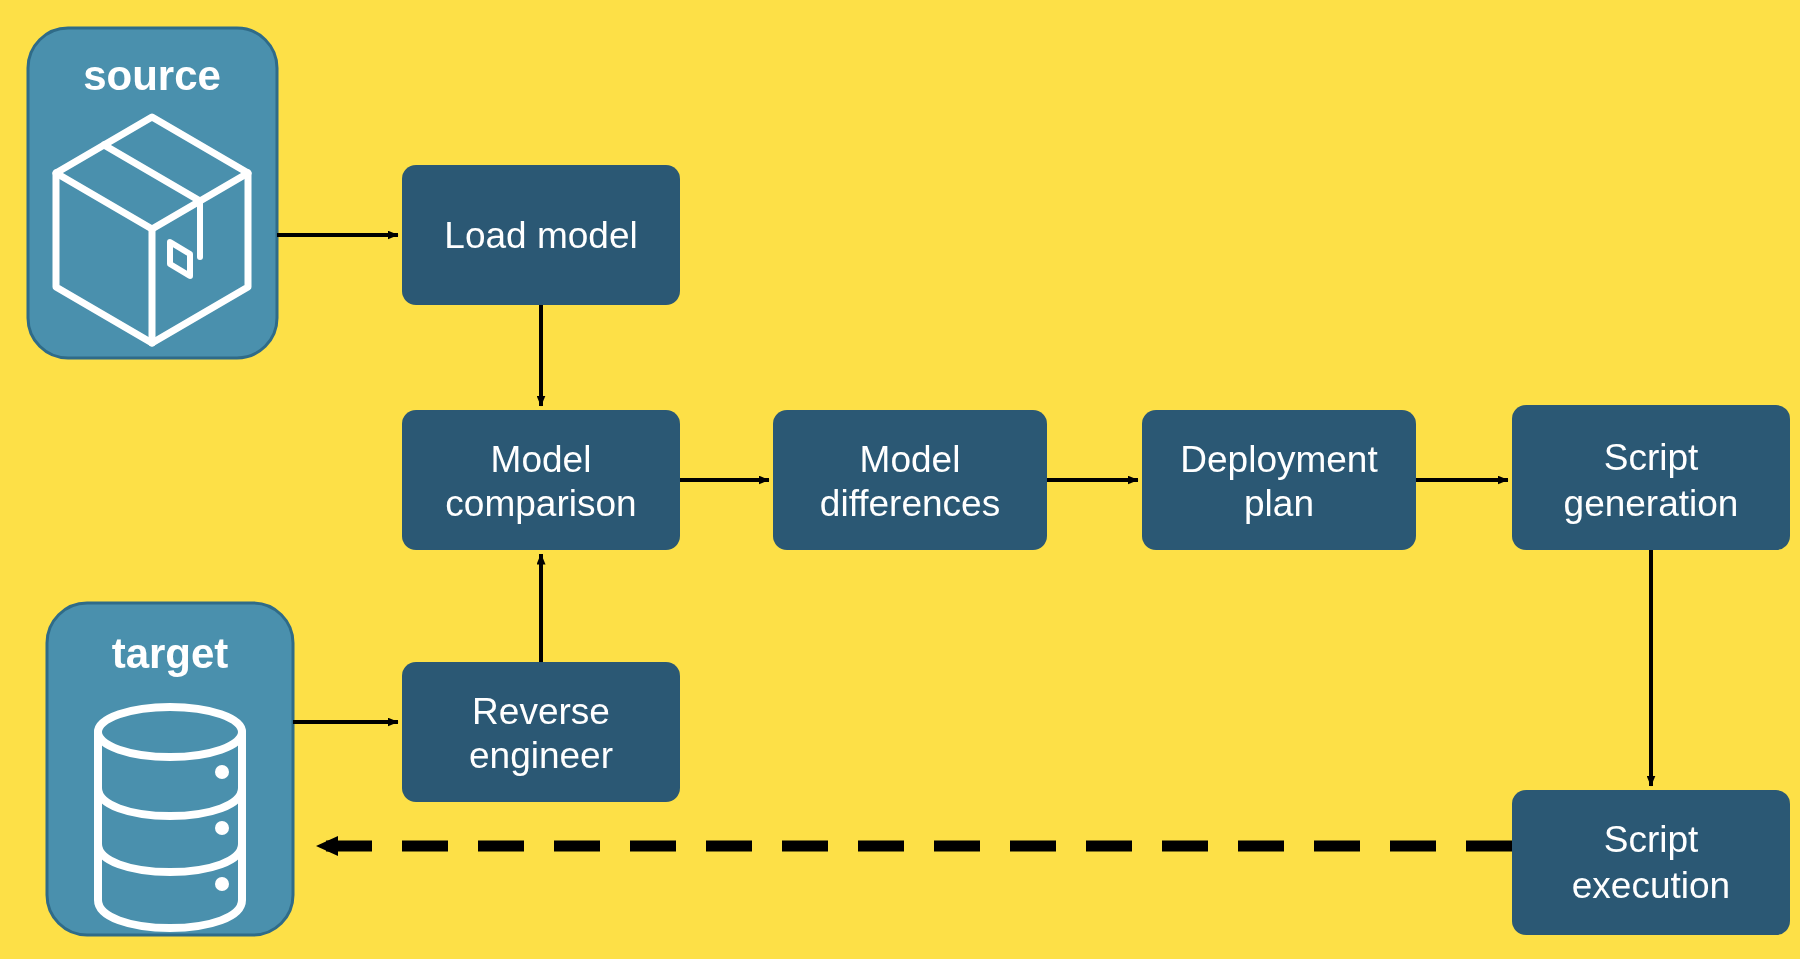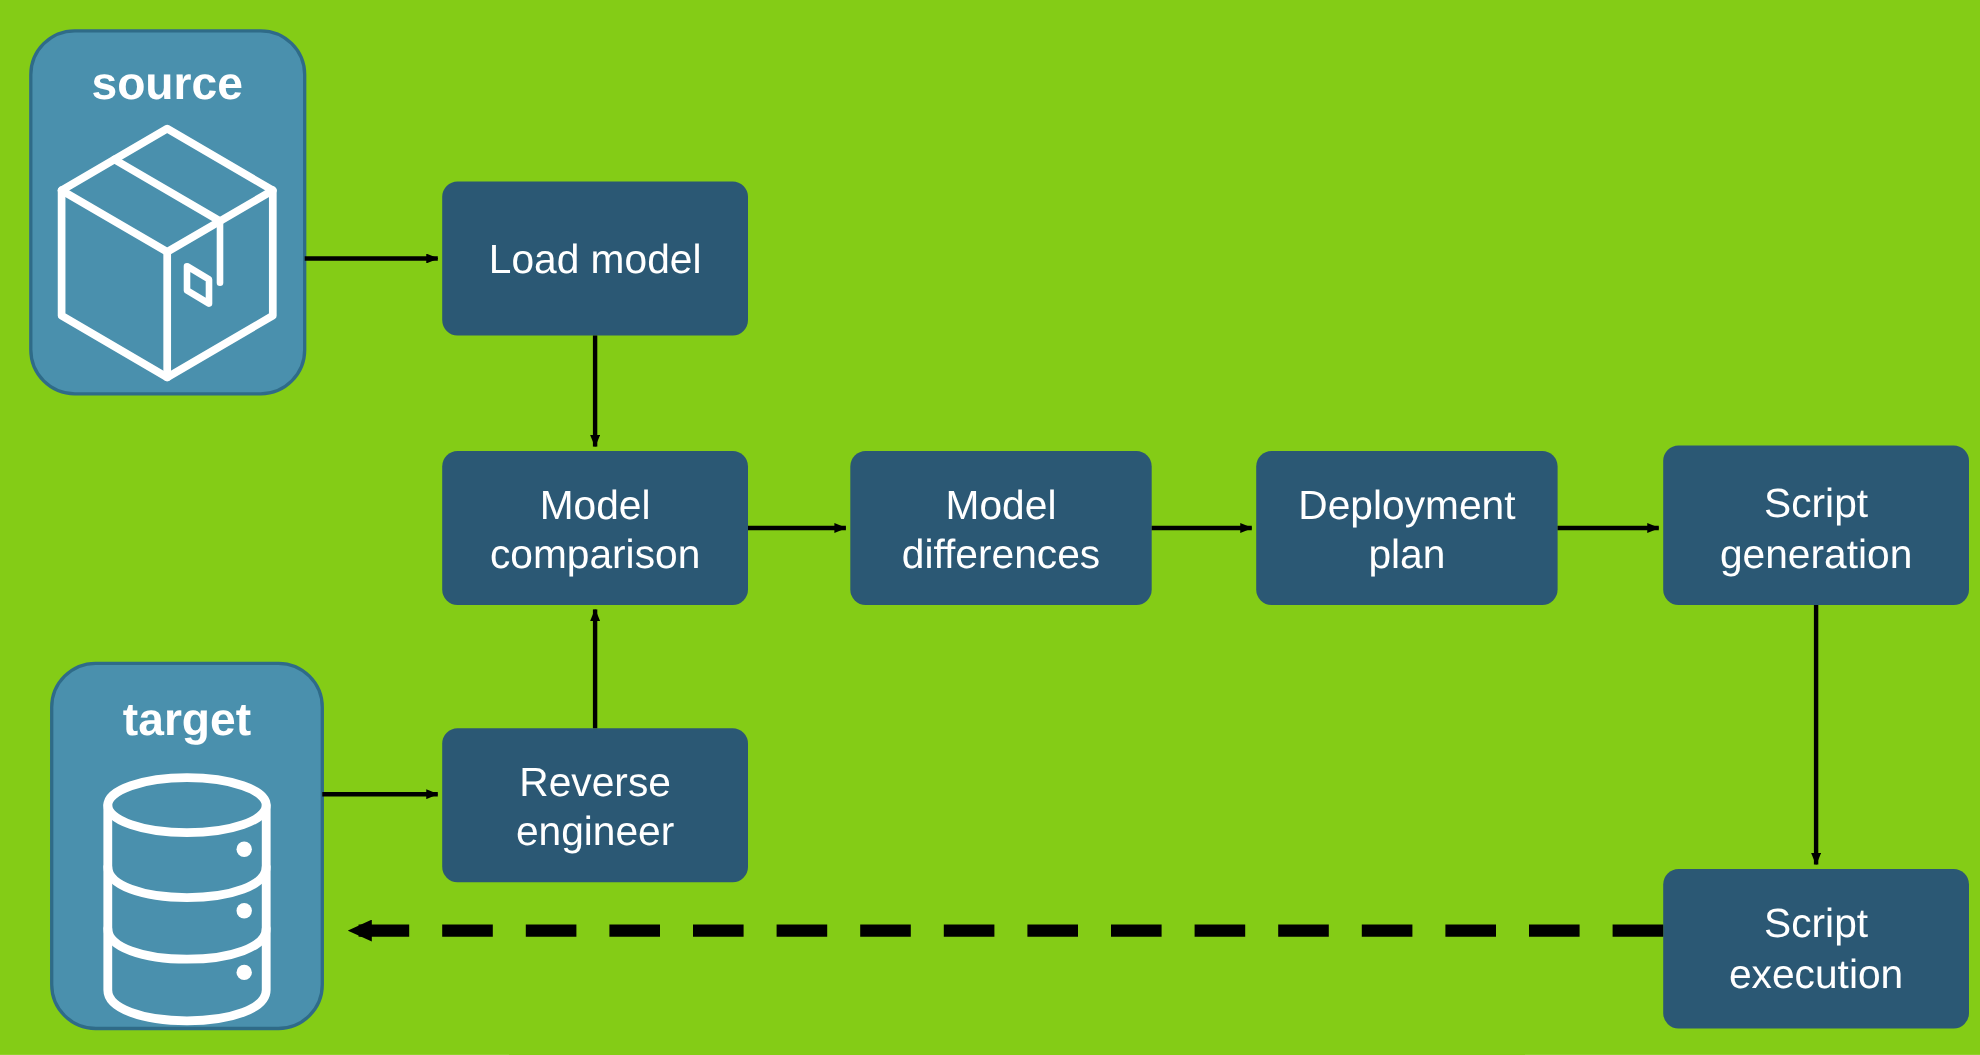--- a/index.html
+++ b/index.html
@@ -11,21 +11,21 @@
   body {
     width: 1800px;
     height: 959px;
     overflow: hidden;
     font-family: "Liberation Sans", sans-serif;
   }
   #diagram-root {
     position: relative;
     width: 1800px;
     height: 959px;
-    background: #84cc16;
+    background: #fde047;
   }
   svg#flow {
     display: block;
     width: 1800px;
     height: 959px;
   }
   .endpoint-title {
     font-family: "Liberation Sans", sans-serif;
     font-weight: bold;
     font-size: 42px;

